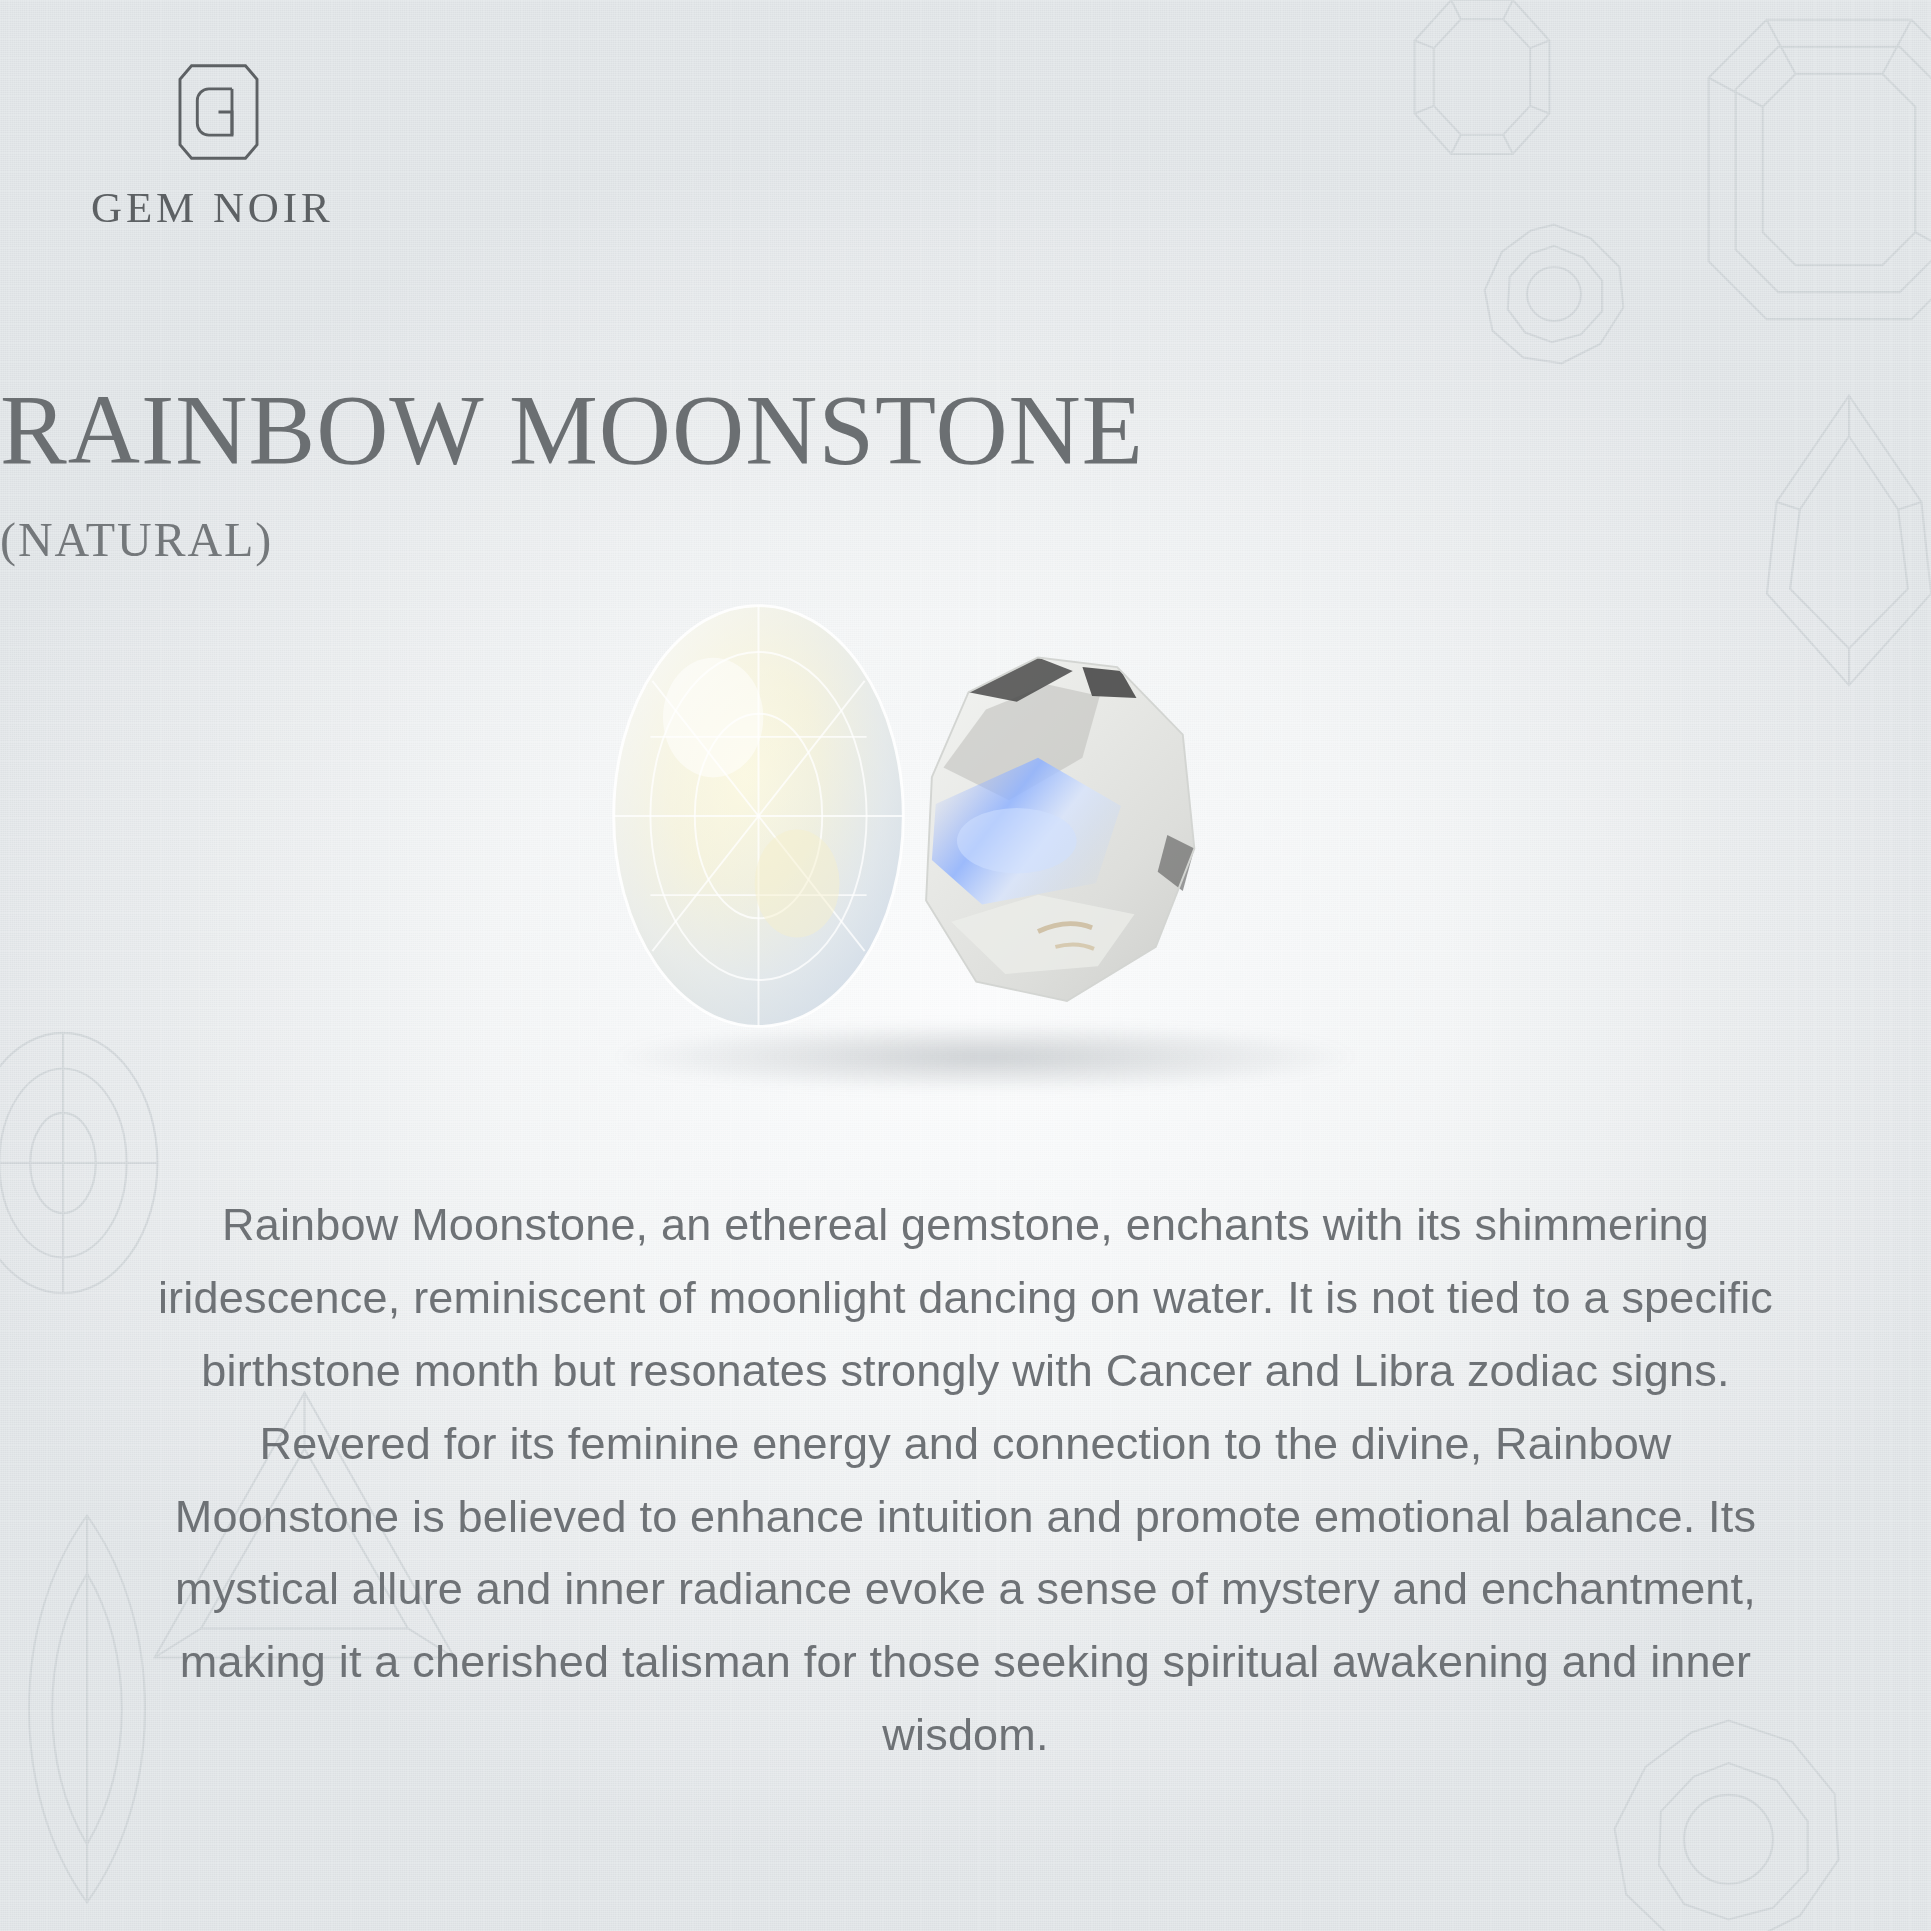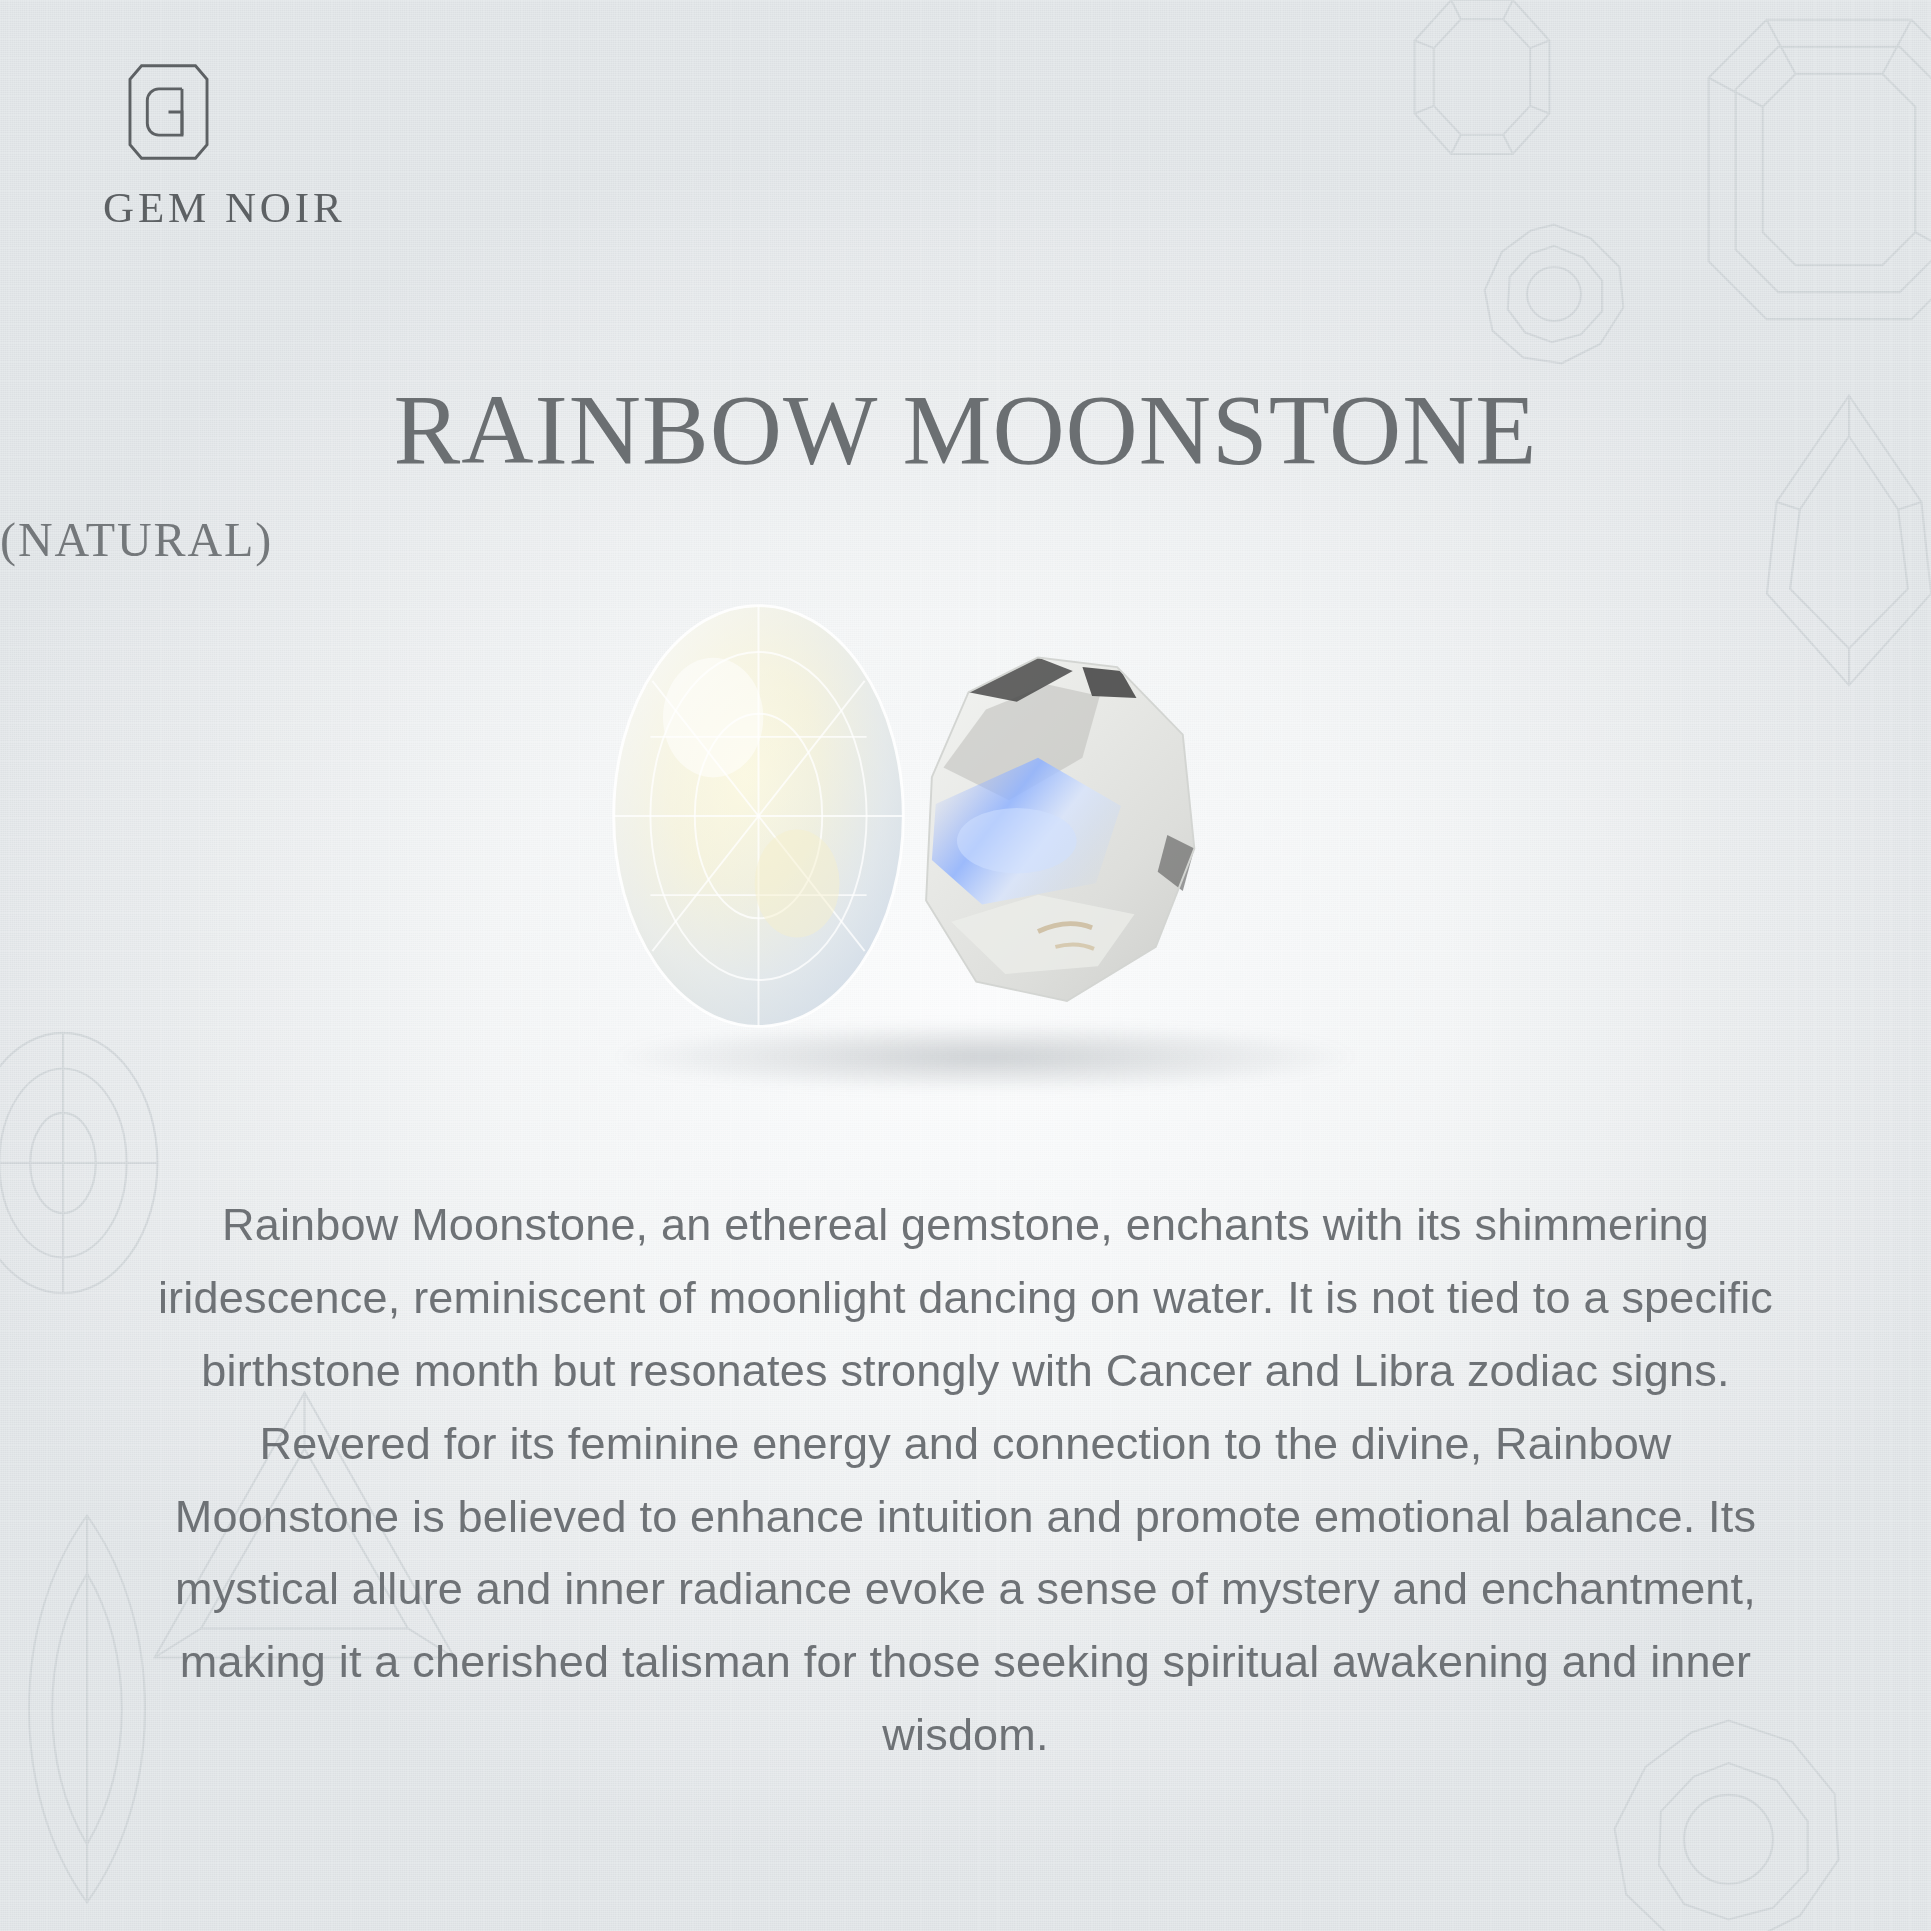--- a/index.html
+++ b/index.html
@@ -35,23 +35,24 @@
     stroke: #c9cfd3;
     fill: none;
     stroke-width: 2.2;
     opacity: 0.75;
     pointer-events: none;
   }
 
   
   .logo-block {
     position: absolute;
-    left: 66px;
+    left: 54px;
     top: 60px;
     width: 270px;
+    text-align: center;
   }
   .logo-mark {
     width: 89px;
     height: 104px;
     margin-left: 58px;
   }
   .logo-text {
     margin-top: 15.4px;
     margin-left: 37px;
     font-family: "Liberation Serif", serif;
@@ -61,21 +62,20 @@
     font-weight: 400;
     white-space: nowrap;
   }
 
   
   .title {
     position: absolute;
     top: 377px;
     left: 0;
     width: 100%;
-    text-align: center;
     font-family: "Liberation Serif", serif;
     font-size: 100px;
     line-height: 1.05;
     letter-spacing: 1px;
     color: #6b6f72;
     font-weight: 400;
   }
   .subtitle {
     position: absolute;
     top: 512px;

